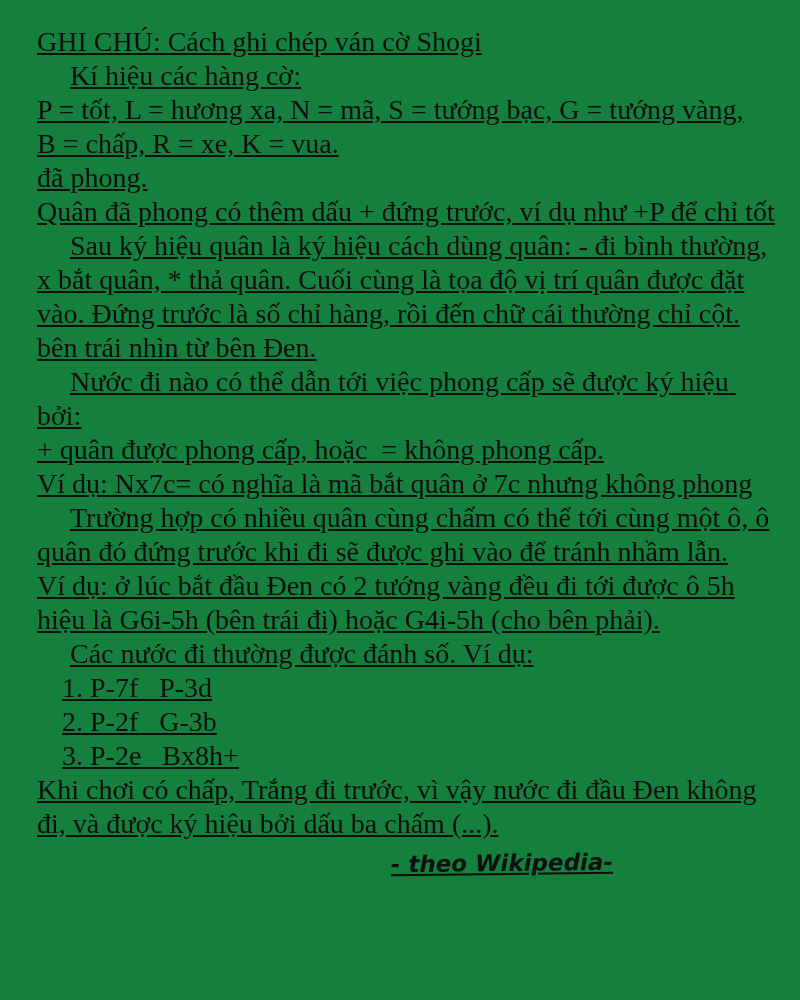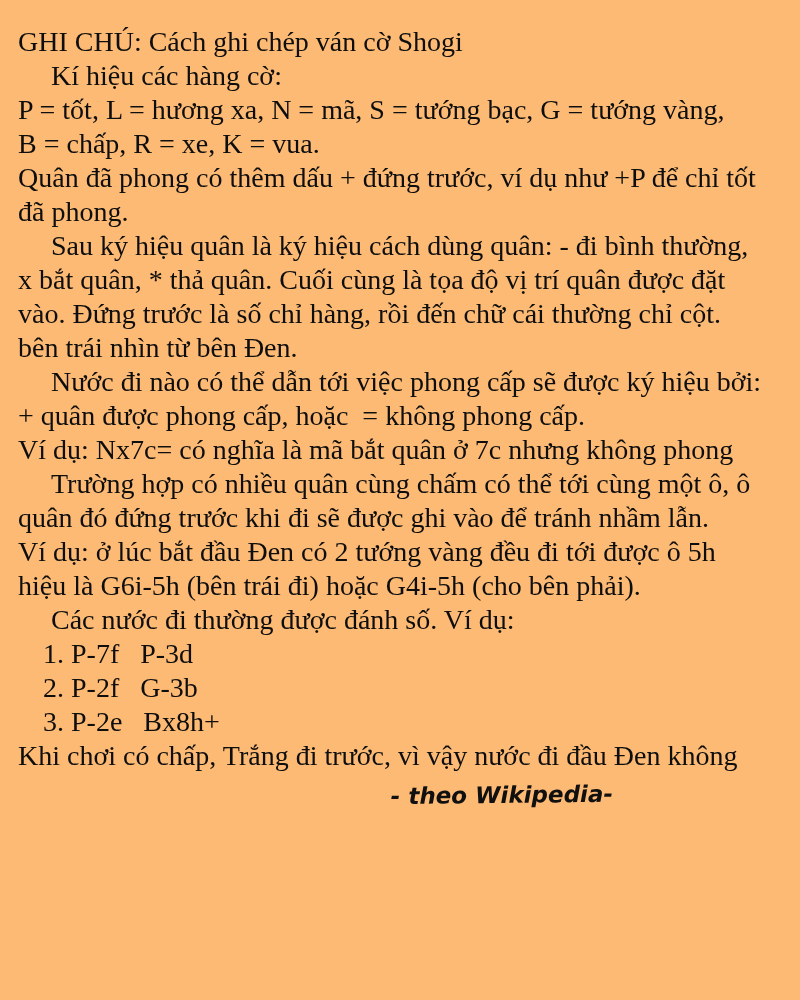--- a/index.html
+++ b/index.html
@@ -7,24 +7,25 @@
     padding: 0;
     width: 800px;
     height: 1000px;
     background: #ffffff;
     overflow: hidden;
   }
   .page {
     box-sizing: border-box;
     width: 800px;
     height: 1000px;
-    padding: 25px 22px 0 18px;
-    background: #fdba74;
+    padding: 25px 22px 0 37px;
+    background: #15803d;
     color: #0e0e0e;
     font-family: "Liberation Serif", "DejaVu Serif", serif;
+    text-decoration: underline;
   }
   .line {
     font-size: 28px;
     line-height: 34px;
     white-space: pre-wrap;
     color: #0e0e0e;
   }
   
   .ind { text-indent: 33px; }
   
@@ -43,32 +44,33 @@
   }
 </style>
 </head>
 <body>
 
 <div class="page">
   <div class="line">GHI CHÚ: Cách ghi chép ván cờ Shogi</div>
   <div class="line ind">Kí hiệu các hàng cờ:</div>
   <div class="line">P = tốt, L = hương xa, N = mã, S = tướng bạc, G = tướng vàng,</div>
   <div class="line">B = chấp, R = xe, K = vua.</div>
+  <div class="line">đã phong.</div>
   <div class="line">Quân đã phong có thêm dấu + đứng trước, ví dụ như +P để chỉ tốt</div>
-  <div class="line">đã phong.</div>
   <div class="line ind">Sau ký hiệu quân là ký hiệu cách dùng quân: - đi bình thường,</div>
   <div class="line">x bắt quân, * thả quân. Cuối cùng là tọa độ vị trí quân được đặt</div>
   <div class="line">vào. Đứng trước là số chỉ hàng, rồi đến chữ cái thường chỉ cột.</div>
   <div class="line">bên trái nhìn từ bên Đen.</div>
   <div class="line ind">Nước đi nào có thể dẫn tới việc phong cấp sẽ được ký hiệu bởi:</div>
   <div class="line">+ quân được phong cấp, hoặc  = không phong cấp.</div>
   <div class="line">Ví dụ: Nx7c= có nghĩa là mã bắt quân ở 7c nhưng không phong</div>
   <div class="line ind">Trường hợp có nhiều quân cùng chấm có thể tới cùng một ô, ô</div>
   <div class="line">quân đó đứng trước khi đi sẽ được ghi vào để tránh nhầm lẫn.</div>
   <div class="line">Ví dụ: ở lúc bắt đầu Đen có 2 tướng vàng đều đi tới được ô 5h</div>
   <div class="line">hiệu là G6i-5h (bên trái đi) hoặc G4i-5h (cho bên phải).</div>
   <div class="line ind">Các nước đi thường được đánh số. Ví dụ:</div>
   <div class="line mv">1. P-7f   P-3d</div>
   <div class="line mv">2. P-2f   G-3b</div>
   <div class="line mv">3. P-2e   Bx8h+</div>
   <div class="line">Khi chơi có chấp, Trắng đi trước, vì vậy nước đi đầu Đen không</div>
+  <div class="line">đi, và được ký hiệu bởi dấu ba chấm (...).</div>
   <div class="sig">- theo Wikipedia-</div>
 </div>
 
 </body></html>

